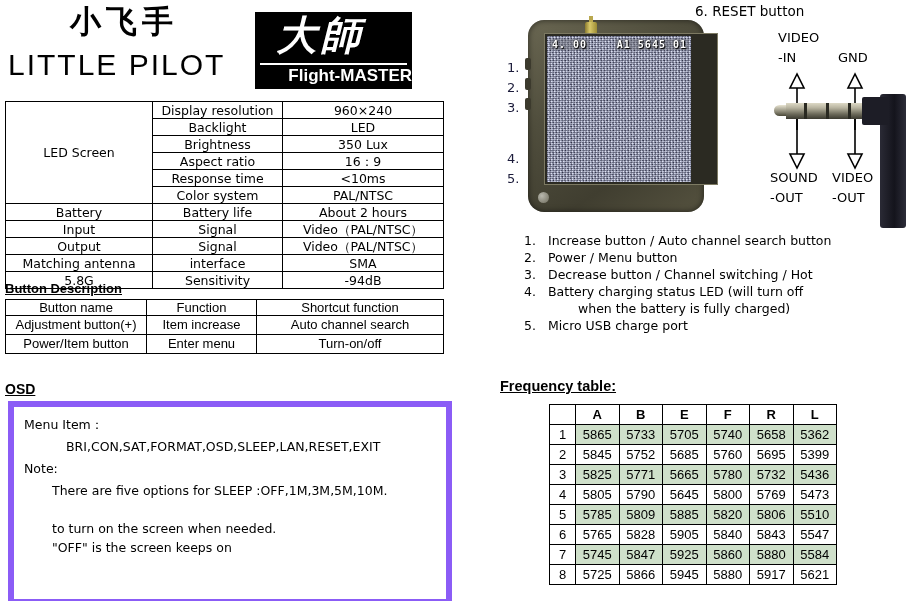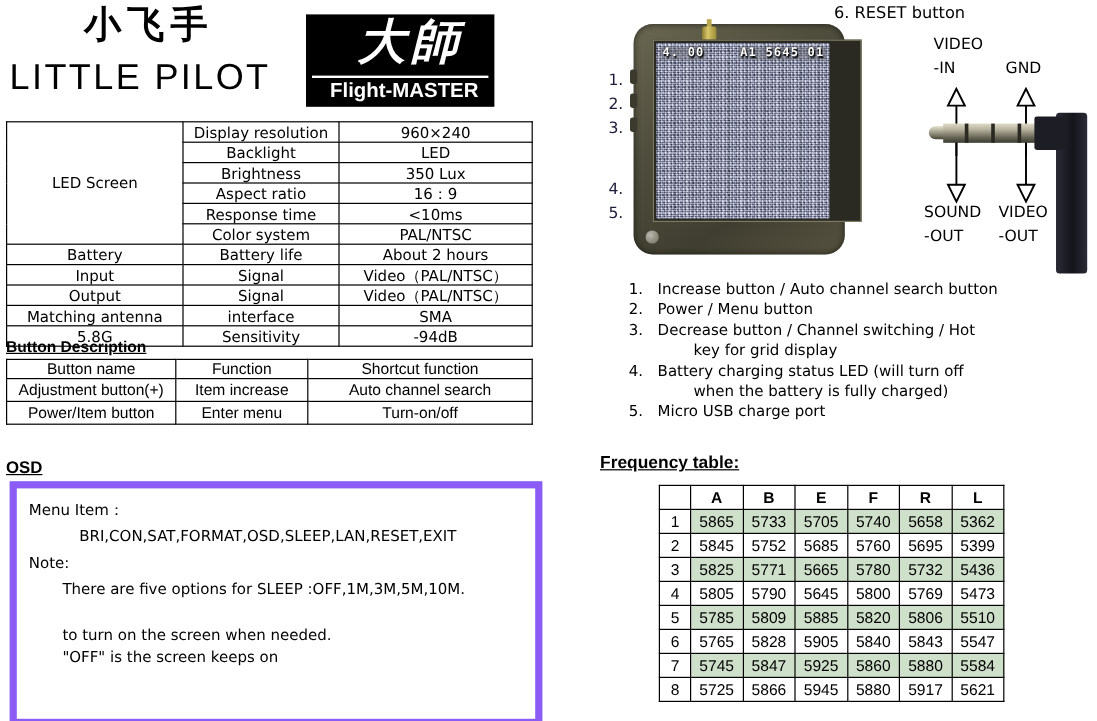--- a/index.html
+++ b/index.html
@@ -49,47 +49,46 @@
   #logo-box {
     position: absolute;
     left: 255px; top: 10px;
     width: 157px; height: 77px;
     background: #000;
   }
   #logo-cn {
     position: absolute;
     left: 0; top: -2px;
     width: 131px;
-    text-align: right;
+    text-align: center;
     color: #fff;
     font-size: 40px;
     font-weight: bold;
     letter-spacing: 4px;
     font-family: "DejaVu Sans", sans-serif;
     font-style: italic;
     line-height: 1.25;
   }
   #logo-rule {
     position: absolute;
     left: 5px; top: 51px;
     width: 147px; height: 2px;
     background: #fff;
   }
   #logo-en {
     position: absolute;
     left: 0; top: 54px;
     width: 157px;
-    text-align: left;
+    text-align: right;
     color: #fff;
     font-size: 17px;
     font-weight: bold;
     letter-spacing: 0px;
     font-family: "Liberation Sans", sans-serif;
     line-height: 1.2;
-    padding-left: 20px;
   }
 
   
   table.grid {
     border-collapse: collapse;
     table-layout: fixed;
   }
   table.grid td, table.grid th {
     border: 1px solid #000;
     text-align: center;
@@ -542,21 +541,20 @@
         <div class="plug-ring" id="ring-3"></div>
         <div id="plug-barrel"></div>
       </div>
     </div>
   </div>
 
   <div id="instr-list">
       <div class="instr-row"><span class="instr-num">1.</span><span>Increase button / Auto channel search button</span></div>
       <div class="instr-row"><span class="instr-num">2.</span><span>Power / Menu button</span></div>
       <div class="instr-row"><span class="instr-num">3.</span><span>Decrease button  /  Channel switching / Hot</span></div>
-      <div class="instr-cont">key for grid display</div>
       <div class="instr-row"><span class="instr-num">4.</span><span>Battery charging status LED (will turn off</span></div>
       <div class="instr-cont">when the battery is fully charged)</div>
       <div class="instr-row"><span class="instr-num">5.</span><span>Micro USB charge port</span></div>
     </div>
 
   <div id="freq-title">Frequency table:</div>
   <table id="freq-table" class="grid">
     <colgroup>
       <col style="width:26px">
         <col>

